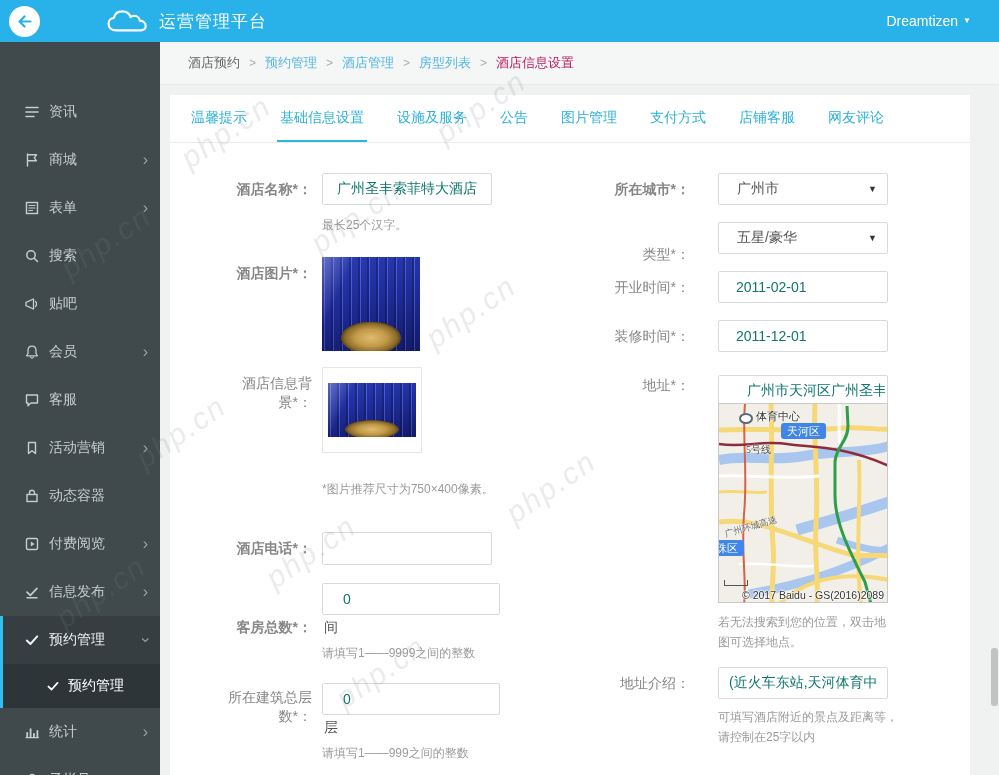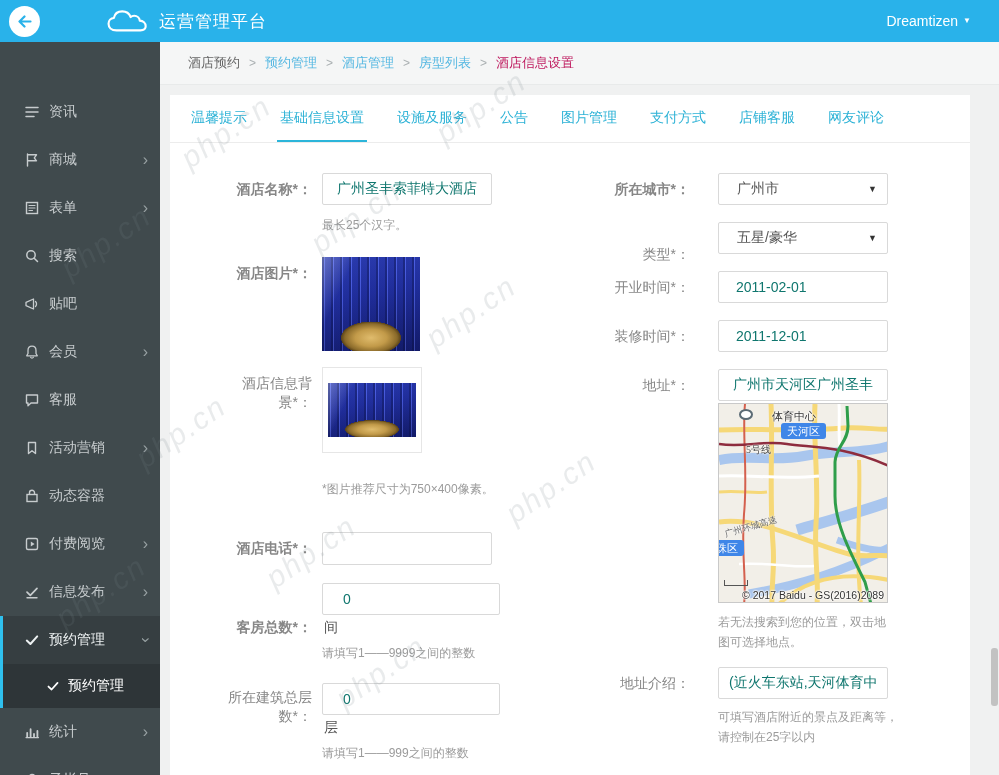--- a/index.html
+++ b/index.html
@@ -58,21 +58,21 @@
       repeating-linear-gradient(90deg, rgba(5,10,50,.5) 0 2px, rgba(130,150,255,.3) 2px 3px, rgba(5,10,50,.28) 3px 9px),
       linear-gradient(170deg,#3a4fe0 0%,#2a3bc4 40%,#17207c 100%);}
   .photo-frame{position:absolute;background:#fff;border:1px solid #e6e6e6;box-sizing:border-box;
                display:flex;align-items:center;justify-content:center;cursor:pointer;}
   .photo-frame .hotel-photo{position:relative;width:88px;height:54px;}
   
   .map{position:absolute;left:548px;top:308px;width:170px;height:200px;border:1px solid #c9c9c9;
        box-sizing:border-box;overflow:hidden;background:#f2efe8;cursor:pointer;}
   .map svg{position:absolute;left:0;top:0;}
   .map-poi{position:absolute;left:20px;top:5px;font-size:11px;color:#333;
-           text-shadow:0 0 2px #fff,0 0 2px #fff,0 0 2px #fff;display:flex;align-items:flex-start;gap:19px;}
+           text-shadow:0 0 2px #fff,0 0 2px #fff,0 0 2px #fff;display:flex;align-items:flex-end;gap:3px;}
   .stadium-icon{width:10px;height:7px;border:2px solid #5b6b75;border-radius:50%;background:#fff;display:inline-block;}
   .map-badge{position:absolute;background:#3f86e8;border-radius:3px;color:#fff;font-size:11px;
              padding:1px 6px;line-height:14px;white-space:nowrap;}
   .map-metro-label{position:absolute;left:27px;top:39px;font-size:10px;color:#444;
                    text-shadow:0 0 2px #fff,0 0 2px #fff;font-family:Liberation Serif, serif;}
   .map-highway{position:absolute;left:6px;top:124px;font-size:9px;color:#666;transform:rotate(-16deg);
                transform-origin:left center;text-shadow:0 0 2px #fff,0 0 2px #fff;white-space:nowrap;}
   .map-scale{position:absolute;left:5px;bottom:16px;width:22px;height:5px;border:1px solid #555;border-top:none;}
   .map-copy{position:absolute;left:3px;bottom:1px;font-size:10.5px;color:#333;white-space:nowrap;
             text-shadow:0 0 2px #fff,0 0 2px #fff,0 0 2px #fff,0 0 2px #fff;margin-left:20px;}
@@ -318,21 +318,21 @@
         <span class="caret">▼</span>
       </div>
 
       <div class="lbl r" style="top:183px;">开业时间*：</div>
       <input class="inp" style="left: 548px; top: 176px; width: 170px; height: 32px; padding-left: 17px;" value="2011-02-01">
 
       <div class="lbl r" style="top:232px;">装修时间*：</div>
       <input class="inp" style="left: 548px; top: 225px; width: 170px; height: 32px; padding-left: 17px;" value="2011-12-01">
 
       <div class="lbl r" style="top:281px;">地址*：</div>
-      <input class="inp" style="left: 548px; top: 274px; width: 170px; height: 32px; padding-left: 14px;" value="广州市天河区广州圣丰">
+      <input class="inp" style="left: 548px; top: 280px; width: 170px; height: 32px; padding-left: 28px;" value="广州市天河区广州圣丰">
 
       <div class="map">
         <svg width="170" height="200" viewBox="0 0 170 200">
           <rect width="170" height="200" fill="#f2efe8"></rect>
 
           <path d="M0,56 C28,50 55,58 85,52 C115,46 145,50 170,42" stroke="#a9c6ee" stroke-width="10" fill="none"></path>
           <path d="M78,126 C105,118 135,110 170,98" stroke="#a9c6ee" stroke-width="11" fill="none"></path>
           <path d="M30,190 C75,182 120,170 170,144" stroke="#a9c6ee" stroke-width="9" fill="none"></path>
           <path d="M118,136 C135,142 155,148 170,146" stroke="#a9c6ee" stroke-width="7" fill="none"></path>
 

